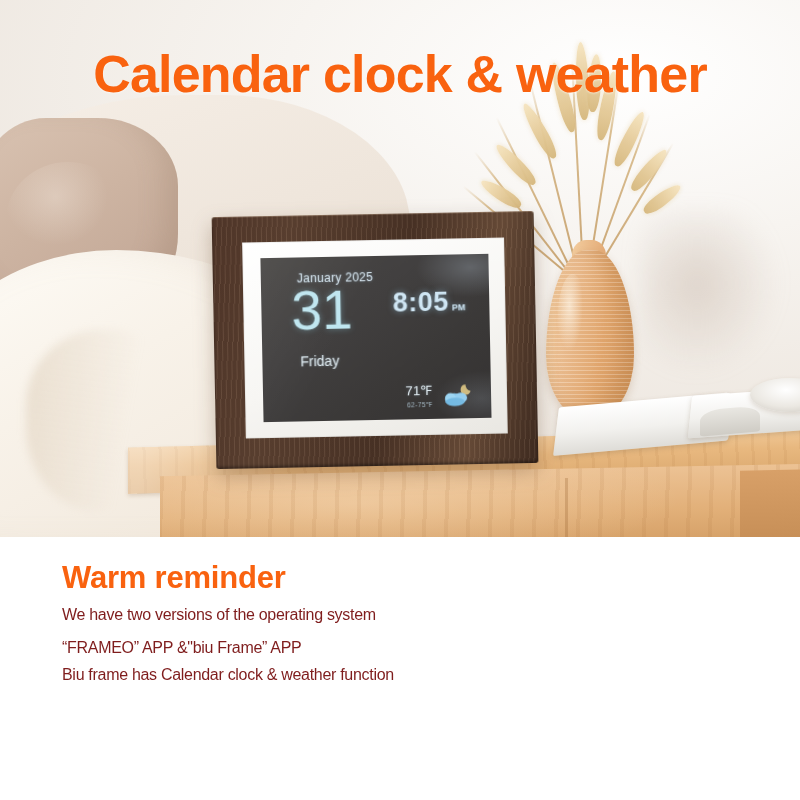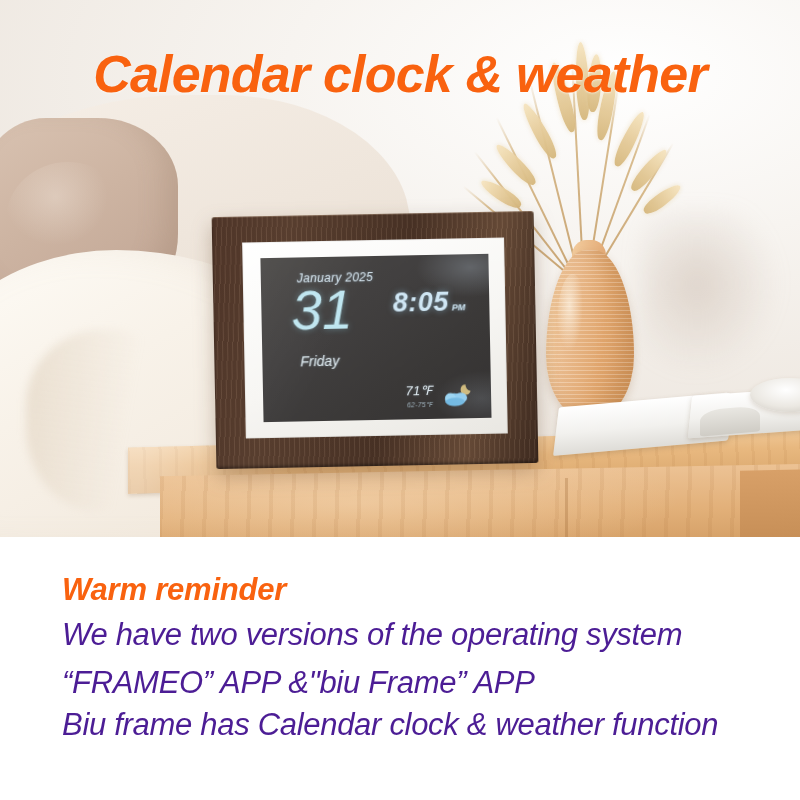--- a/index.html
+++ b/index.html
@@ -9,21 +9,20 @@
     width:800px; height:800px;
     background:#ffffff;
     font-family:"Liberation Sans", sans-serif;
     overflow:hidden;
   }
 
   #page {
     position:relative;
     width:800px; height:800px;
     background:#ffffff;
-    font-style:italic;
   }
 
   
   .photo {
     position:absolute;
     left:0; top:0;
     width:800px; height:537px;
     overflow:hidden;
     background:#f3efe9;
   }
@@ -256,33 +255,33 @@
   .scr-range {
     font-size:7px; color:#9fb2bd; margin-top:1px; letter-spacing:.2px;
   }
   .wx-icon { width:34px; height:26px; position:relative; }
 
   
   .bottom {
     position:absolute;
     left:0; top:537px; width:780px; height:263px;
     background:#ffffff;
-    padding:36px 46px 0 62px;
+    padding:24px 46px 0 62px;
   }
   .warm-title {
     color:#f9620f;
     font-size:31px;
     font-weight:bold;
     letter-spacing:-.2px;
     line-height:1.1;
     margin-bottom:12px;
   }
   .warm-line {
-    color:#4c1d95;
-    font-size:31px;
+    color:#7f1d1d;
+    font-size:16px;
     line-height:1.0;
     letter-spacing:-.3px;
     margin-bottom:17px;
     white-space:nowrap;
   }
   .warm-line.tight { margin-bottom:11px; }
 
   
   .hero-title {
     position:absolute;

